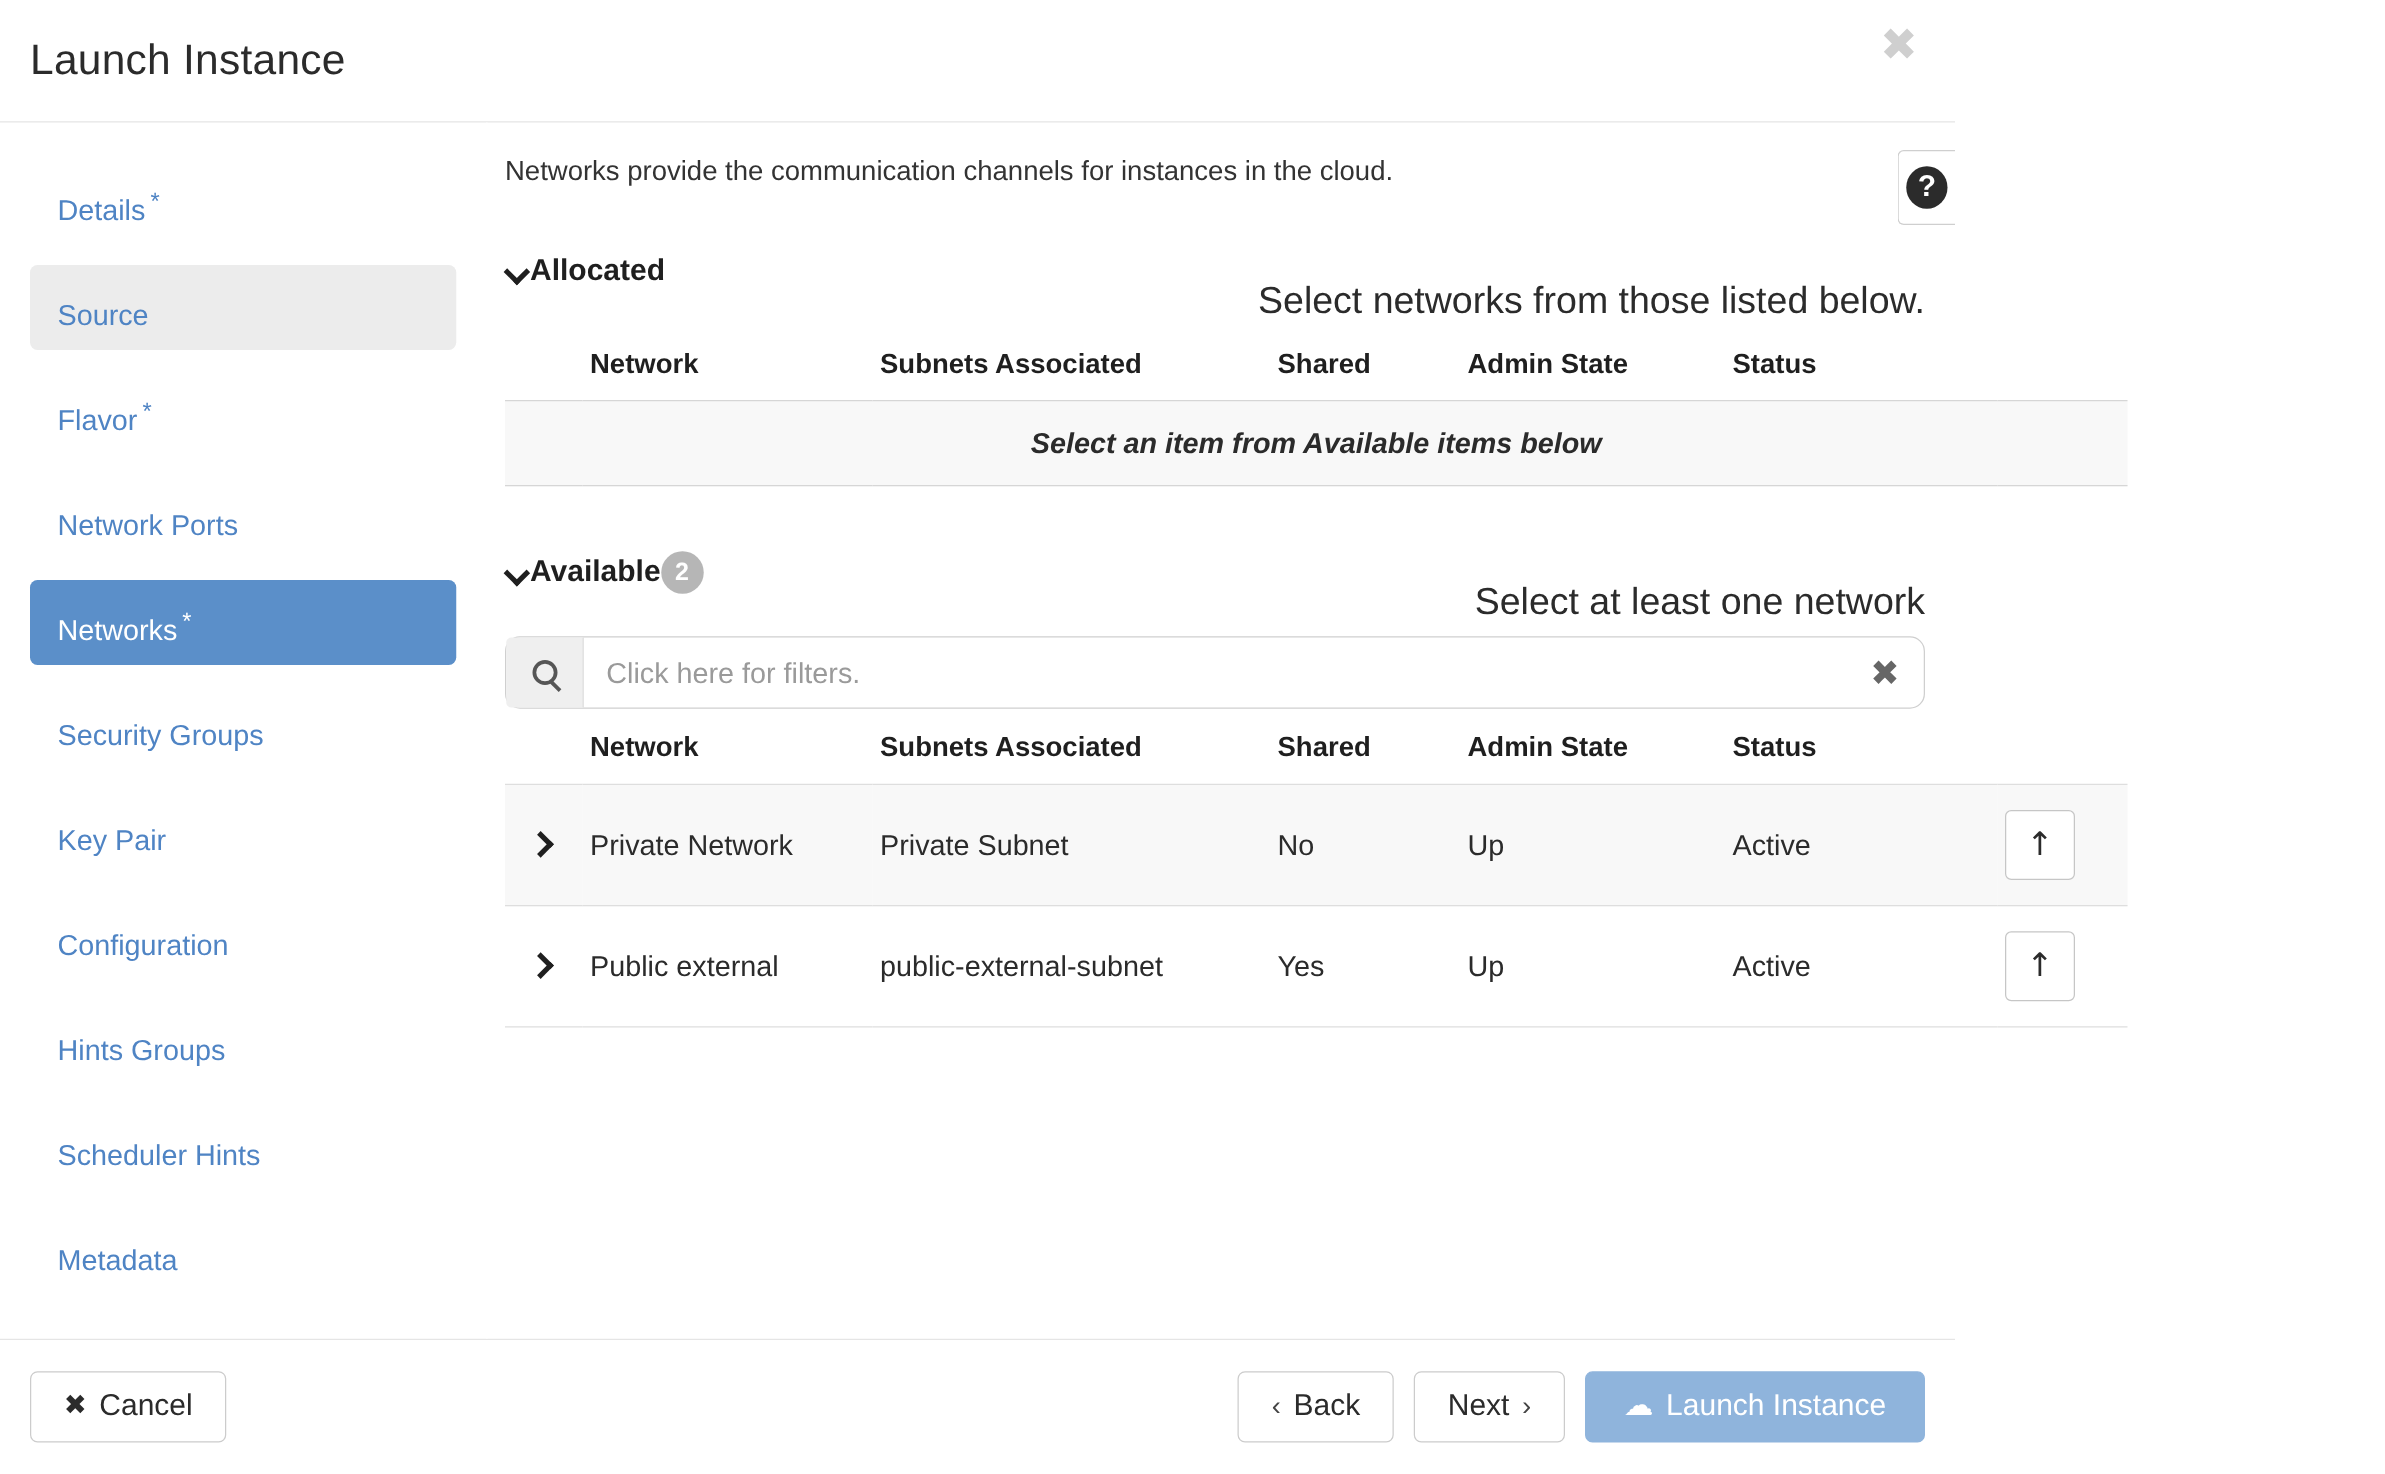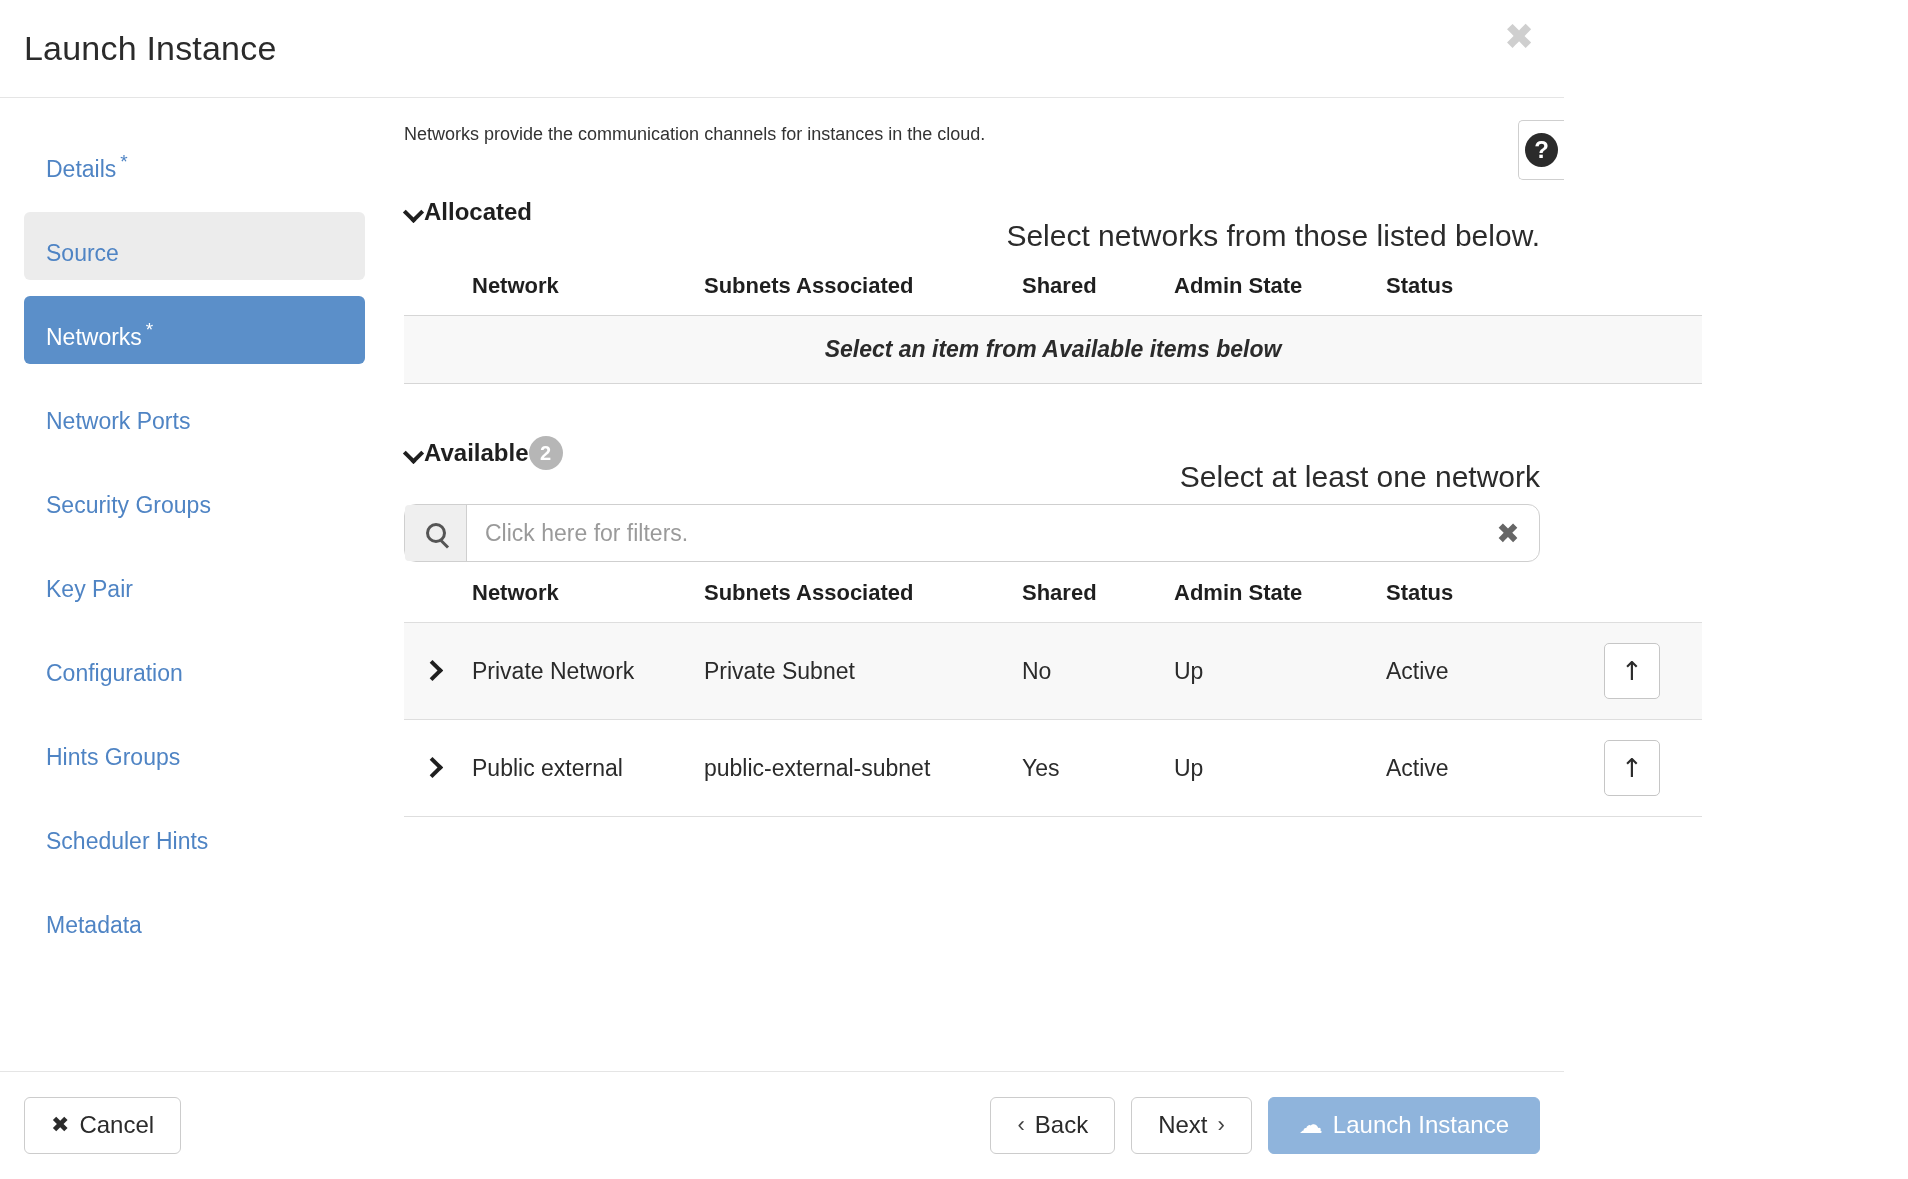--- a/index.html
+++ b/index.html
@@ -98,21 +98,21 @@
   }
   .help-glyph {
     width: 34px; height: 34px; border-radius: 50%;
     background: #2b2b2b; color: #fff;
     font-size: 24px; font-weight: bold;
     display: flex; align-items: center; justify-content: center;
     font-family: "Liberation Sans", sans-serif;
   }
 
   .intro-text {
-    font-size: 18px;
+    font-size: 22px;
     color: #333;
     margin: 0 0 26px 0;
     padding-left: 0px;
   }
 
   .section-head {
     display: flex;
     align-items: center;
     justify-content: space-between;
     margin-bottom: 10px;
@@ -315,25 +315,28 @@
 
   <div class="modal-body">
 
     <div class="sidebar">
       <div class="nav-item">
         <span>Details</span><span class="req-star">*</span>
       </div>
       <div class="nav-item hovered">
         <span>Source</span><span class="req-star"></span>
       </div>
+      <div class="nav-item">
+        <span>Flavor</span><span class="req-star">*</span>
+      </div>
+      <div class="nav-item">
+        <span>Network Ports</span><span class="req-star"></span>
+      </div>
       <div class="nav-item active">
         <span>Networks</span><span class="req-star">*</span>
-      </div>
-      <div class="nav-item">
-        <span>Network Ports</span><span class="req-star"></span>
       </div>
       <div class="nav-item">
         <span>Security Groups</span><span class="req-star"></span>
       </div>
       <div class="nav-item">
         <span>Key Pair</span><span class="req-star"></span>
       </div>
       <div class="nav-item">
         <span>Configuration</span><span class="req-star"></span>
       </div>

